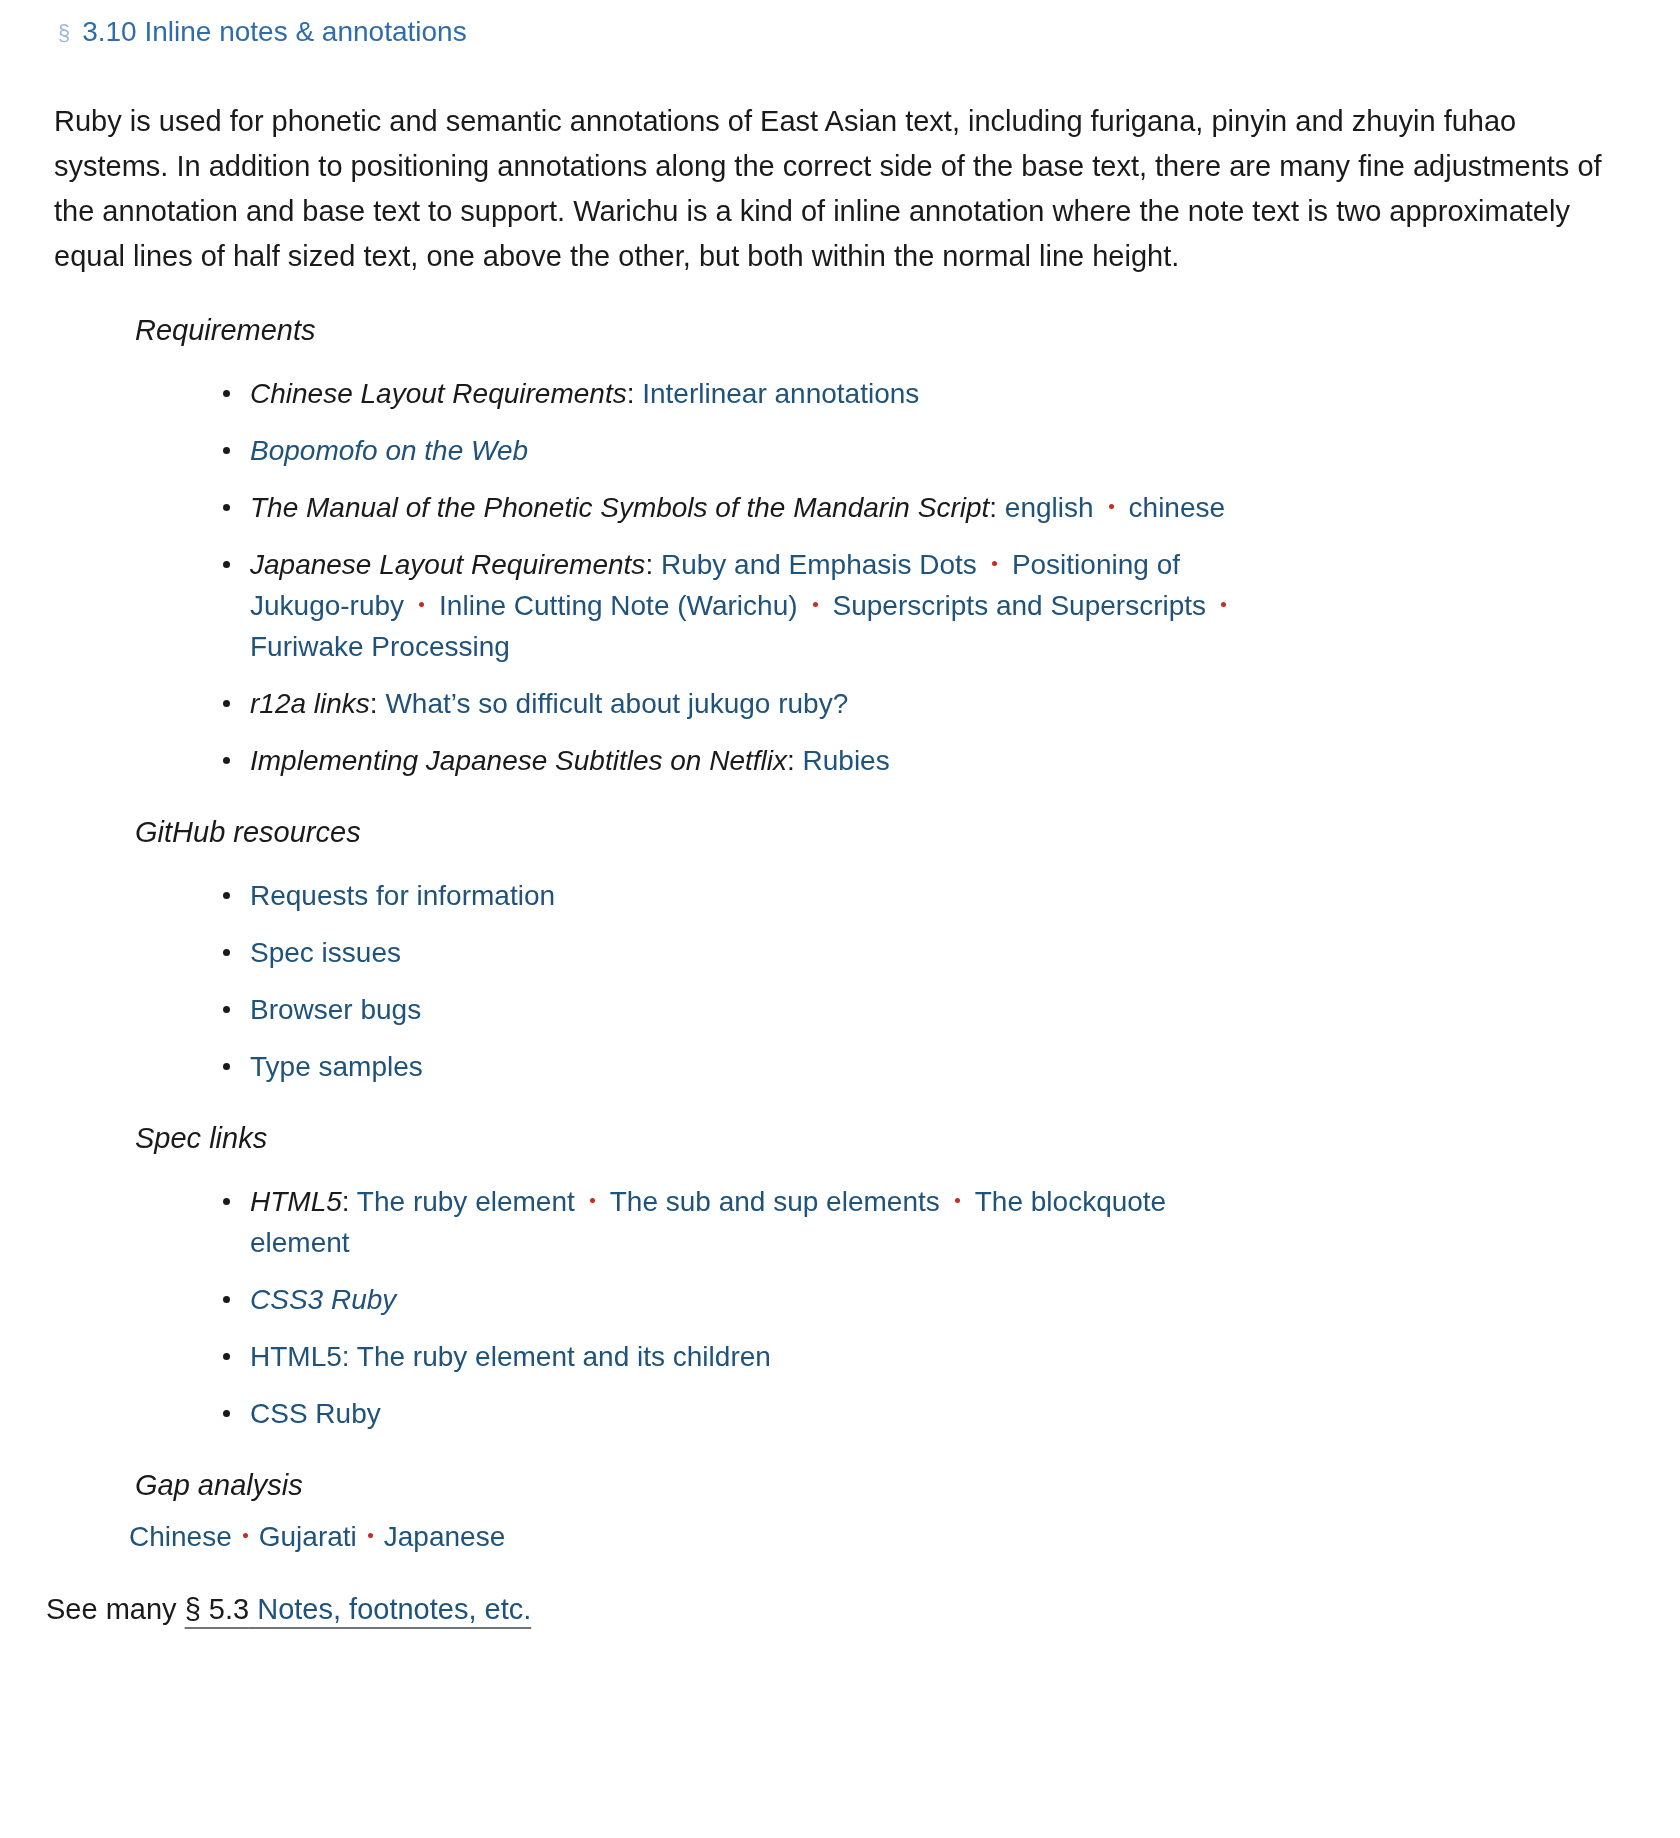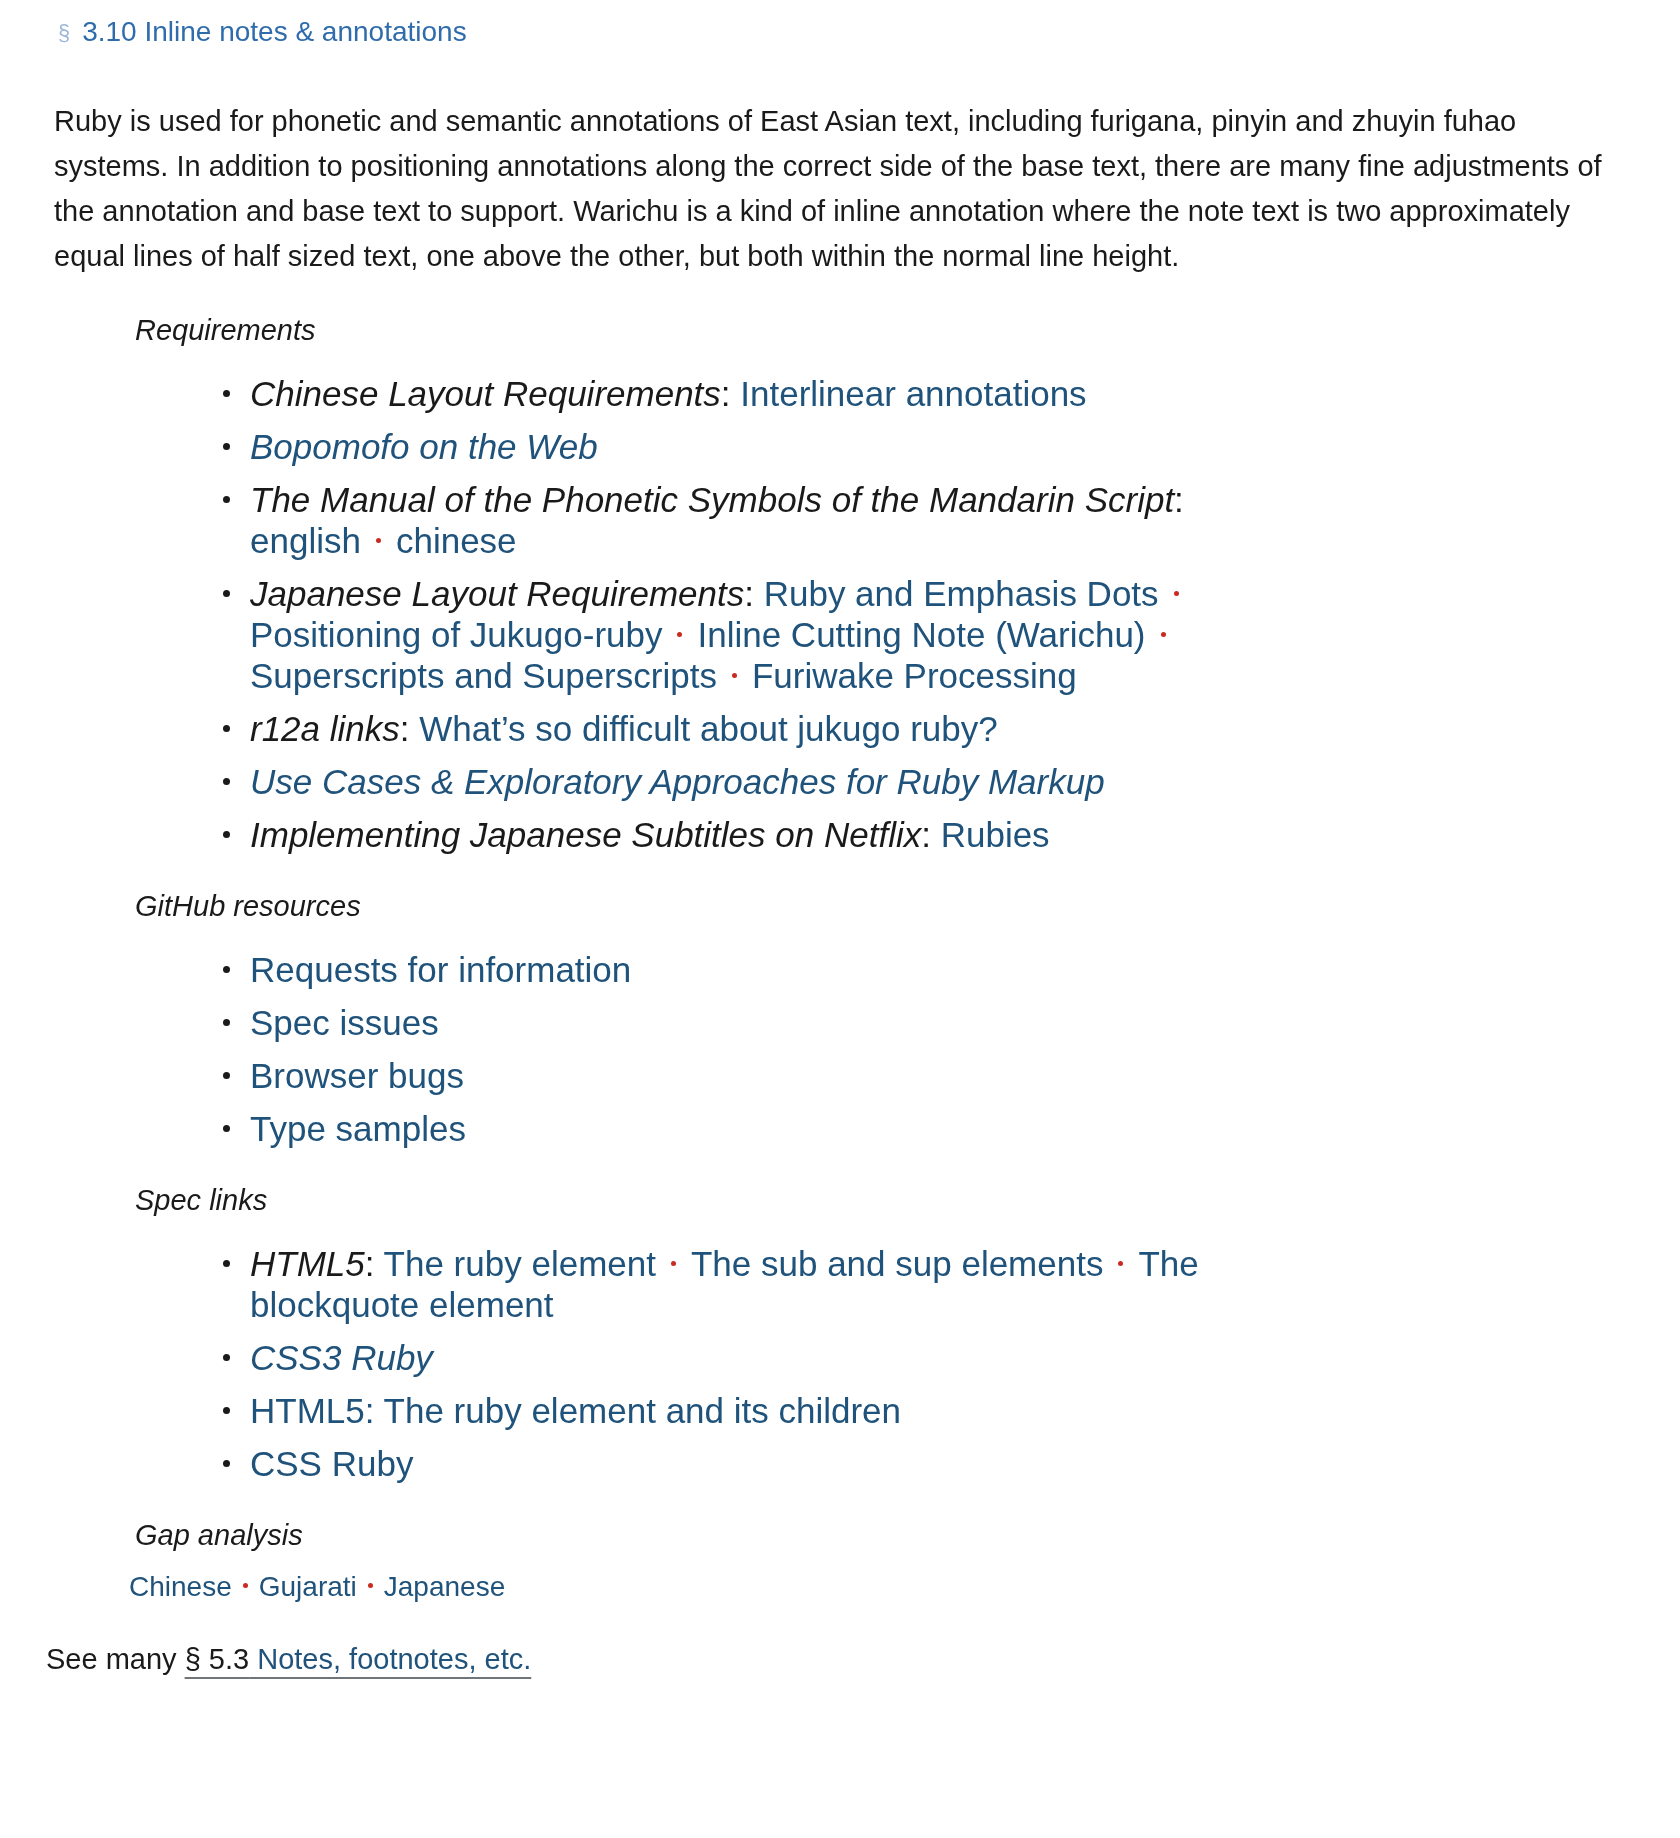--- a/index.html
+++ b/index.html
@@ -57,23 +57,23 @@
     margin:30px 0 22px 89px;
   }
 
   ul.bullet-list{
     list-style:none;
     margin:0;
     padding:0 0 0 204px;
   }
   ul.bullet-list li{
     position:relative;
-    font-size:35px;
+    font-size:28px;
     line-height:41px;
-    margin:8px 0 12px 0;
+    margin:16px 0 12px 0;
     max-width:1010px;
   }
   ul.bullet-list li::before{
     content:"";
     position:absolute;
     left:-27px;
     top:17px;
     width:7px;
     height:7px;
     border-radius:50%;
@@ -128,21 +128,20 @@
   <p class="intro">Ruby is used for phonetic and semantic annotations of East Asian text, including furigana, pinyin and zhuyin fuhao systems. In addition to positioning annotations along the correct side of the base text, there are many fine adjustments of the annotation and base text to support. Warichu is a kind of inline annotation where the note text is two approximately equal lines of half sized text, one above the other, but both within the normal line height.</p>
 
   <div>
       <h4 class="sec-title">Requirements</h4>
       <ul class="bullet-list">
         <li><i class="cite">Chinese Layout Requirements</i><span class="plain">: </span><a class="lnk" href="#">Interlinear annotations</a></li>
         <li><a class="lnk it" href="#">Bopomofo on the Web</a></li>
         <li><i class="cite">The Manual of the Phonetic Symbols of the Mandarin Script</i><span class="plain">: </span><a class="lnk" href="#">english</a><span class="dot"></span><a class="lnk" href="#">chinese</a></li>
         <li><i class="cite">Japanese Layout Requirements</i><span class="plain">: </span><a class="lnk" href="#">Ruby and Emphasis Dots</a><span class="dot"></span><a class="lnk" href="#">Positioning of Jukugo-ruby</a><span class="dot"></span><a class="lnk" href="#">Inline Cutting Note (Warichu)</a><span class="dot"></span><a class="lnk" href="#">Superscripts and Superscripts</a><span class="dot"></span><a class="lnk" href="#">Furiwake Processing</a></li>
         <li><i class="cite">r12a links</i><span class="plain">: </span><a class="lnk" href="#">What’s so difficult about jukugo ruby?</a></li>
-        <li><a class="lnk it" href="#">Use Cases &amp; Exploratory Approaches for Ruby Markup</a></li>
         <li><i class="cite">Implementing Japanese Subtitles on Netflix</i><span class="plain">: </span><a class="lnk" href="#">Rubies</a></li>
       </ul>
       <h4 class="sec-title">GitHub resources</h4>
       <ul class="bullet-list">
         <li><a class="lnk" href="#">Requests for information</a></li>
         <li><a class="lnk" href="#">Spec issues</a></li>
         <li><a class="lnk" href="#">Browser bugs</a></li>
         <li><a class="lnk" href="#">Type samples</a></li>
       </ul>
       <h4 class="sec-title">Spec links</h4>

